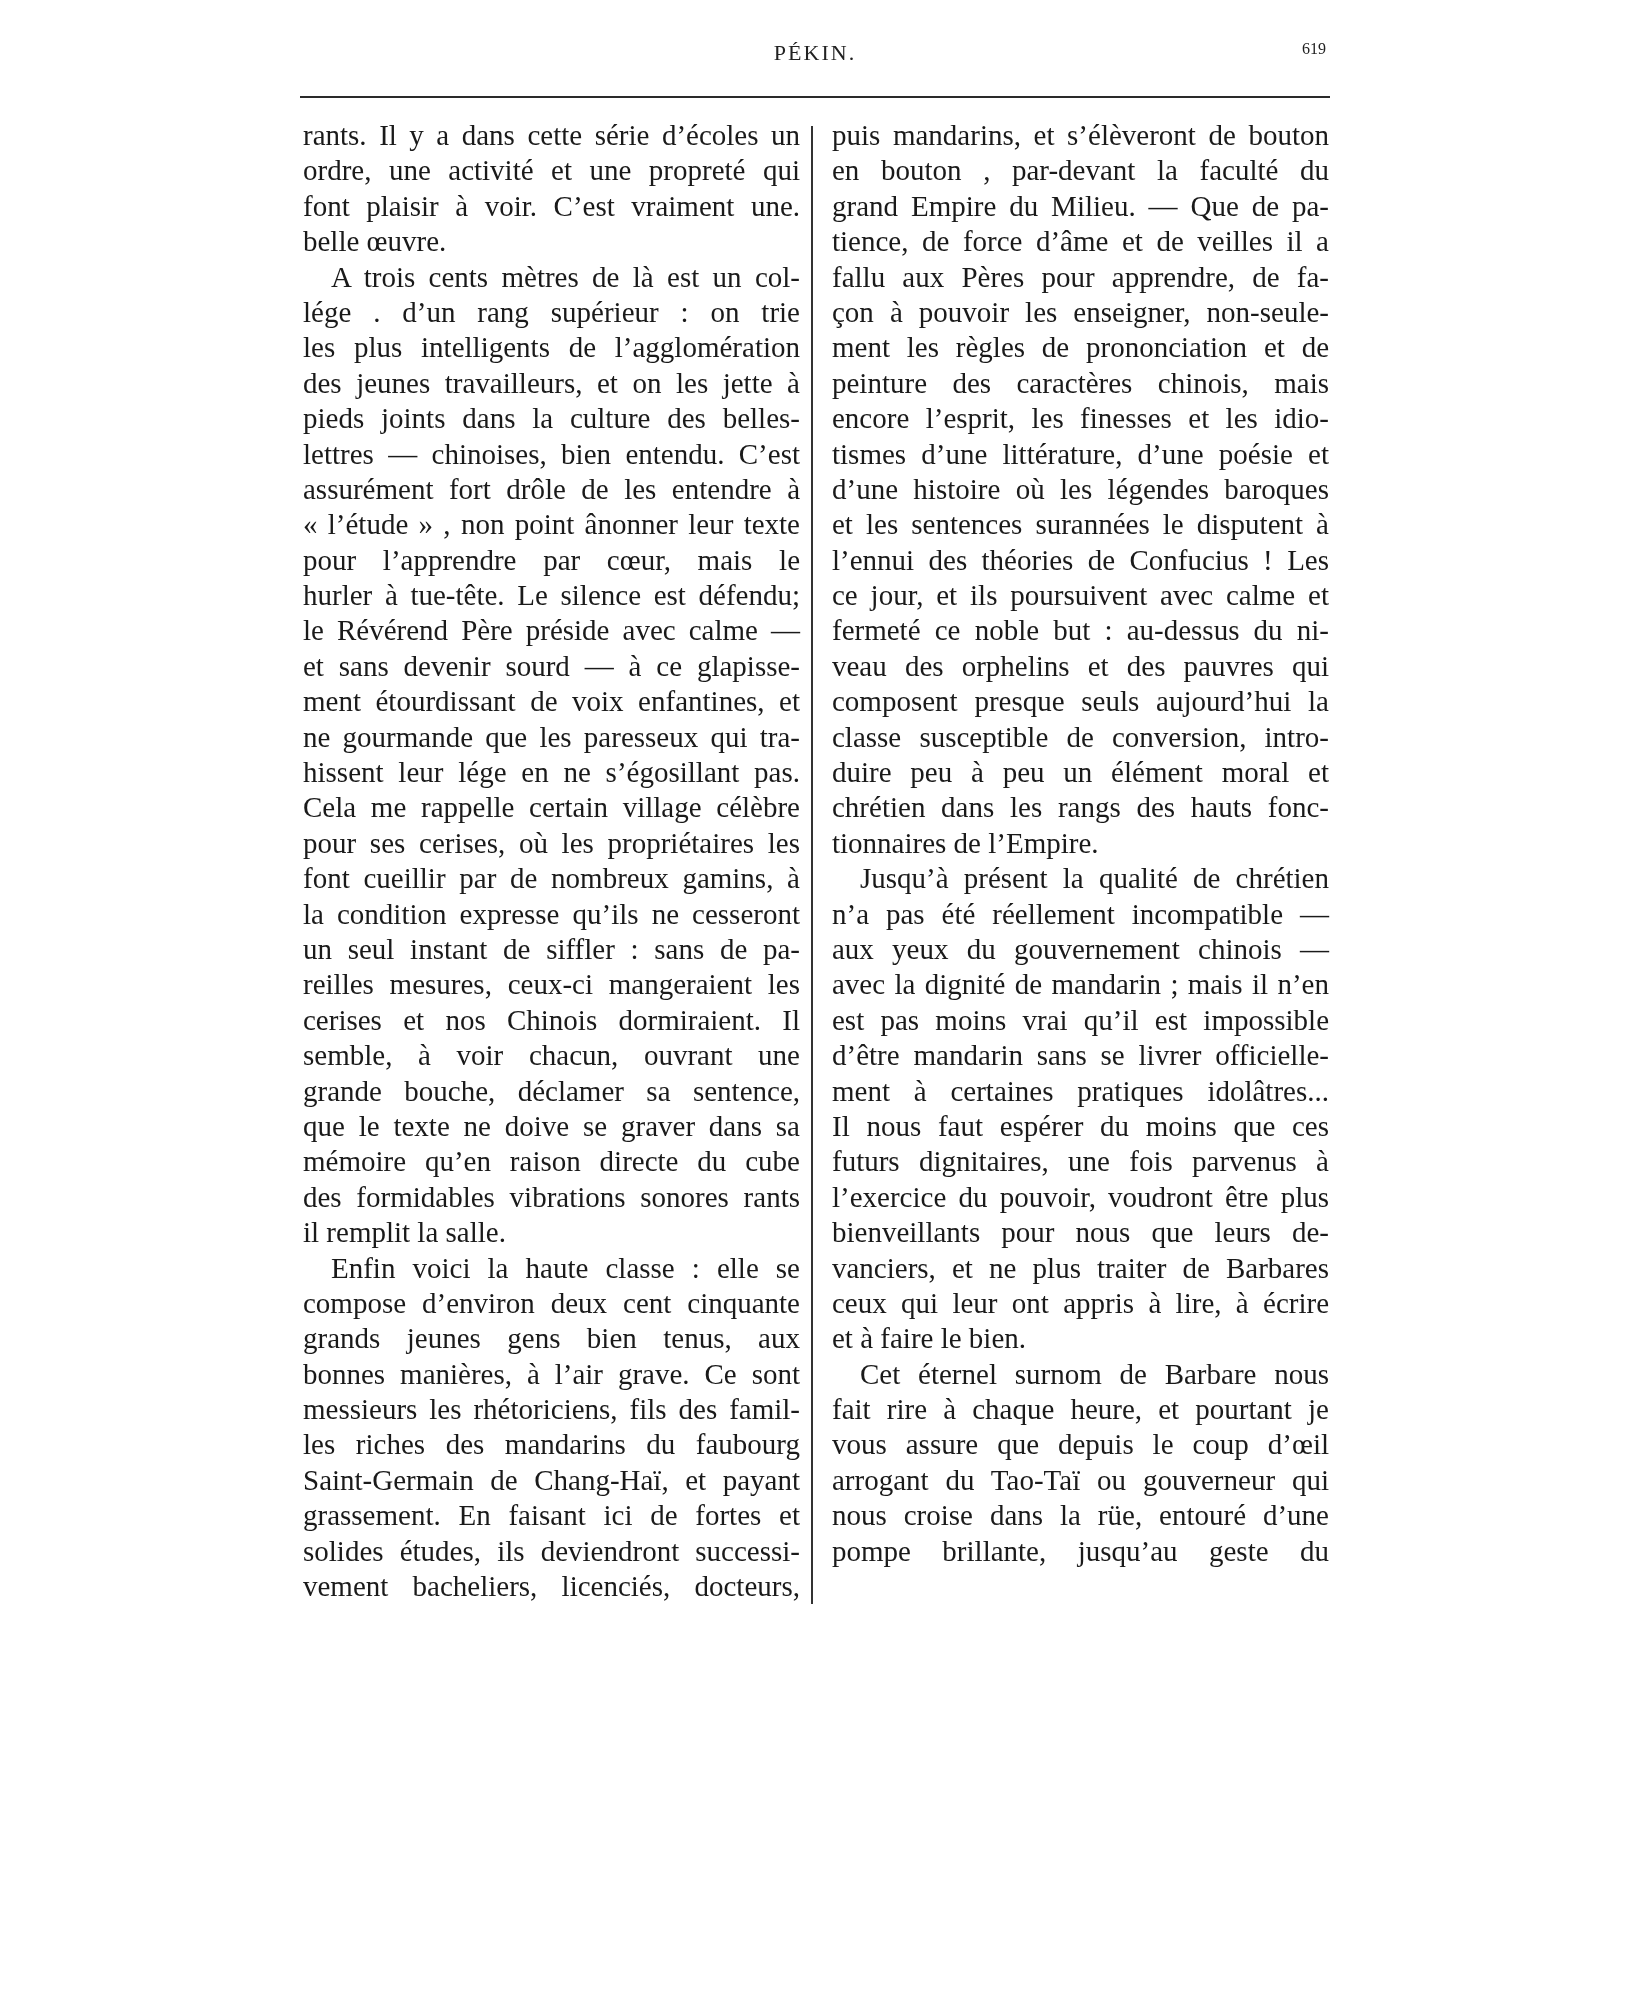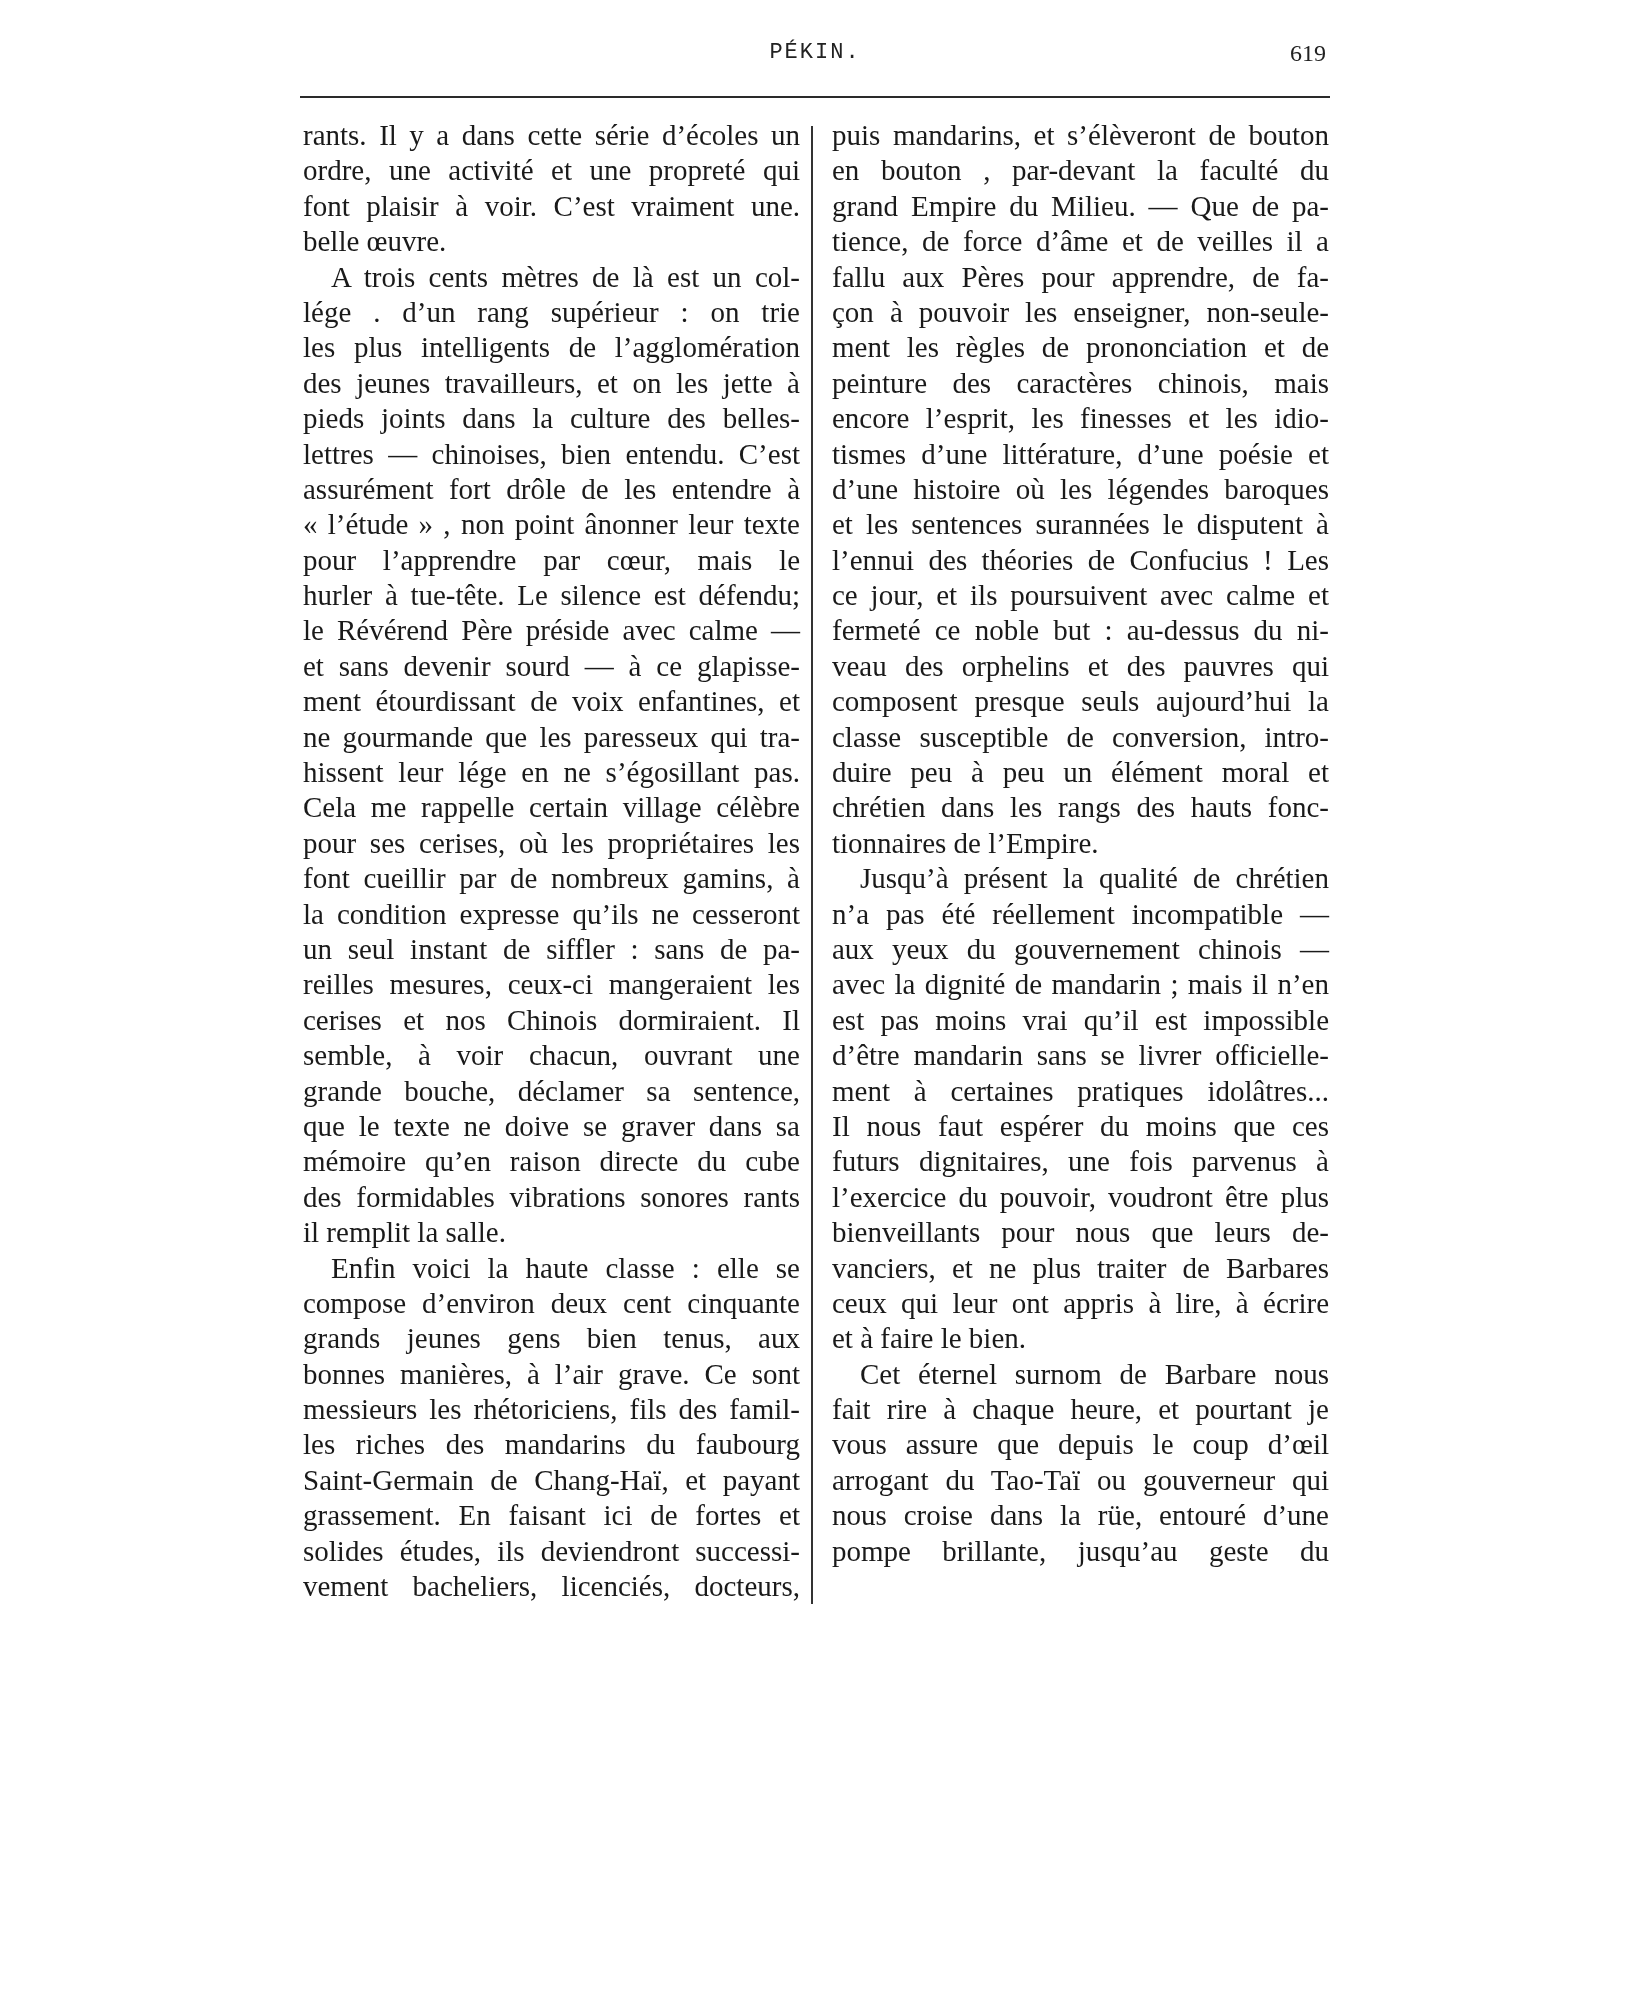--- a/index.html
+++ b/index.html
@@ -24,27 +24,26 @@
     }
     .running-title {
       position: absolute;
       left: 0;
       right: 0;
       top: 0;
       text-align: center;
       font-size: 22px;
       letter-spacing: 2px;
       color: #222;
-      font-family: Liberation Mono, monospace;
     }
     .page-number {
       position: absolute;
       right: 4px;
       top: 0;
-      font-size: 24px;
+      font-size: 16px;
       color: #222;
     }
     .header-rule {
       position: absolute;
       left: 300px;
       top: 96px;
       width: 1030px;
       height: 0;
       border-top: 2px solid #2a2a2a;
     }

